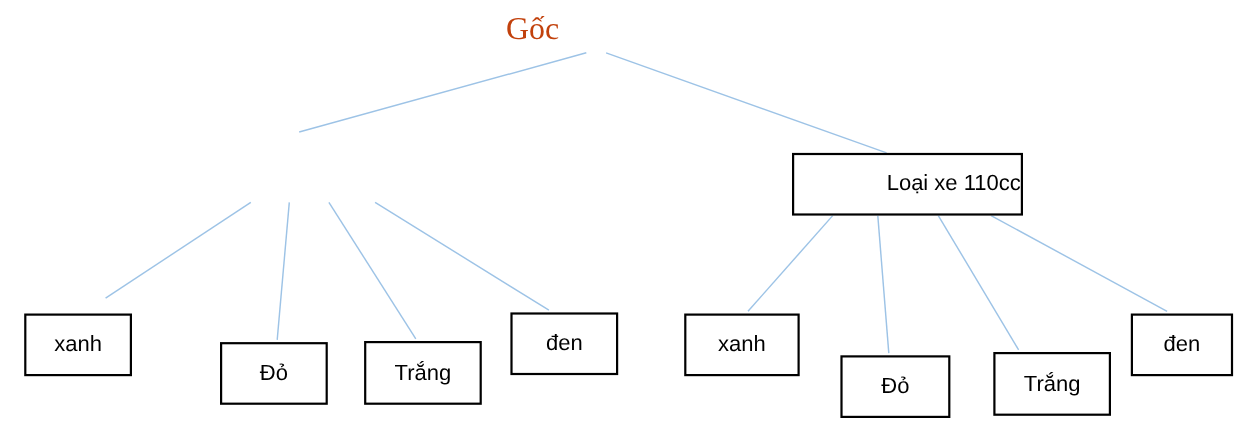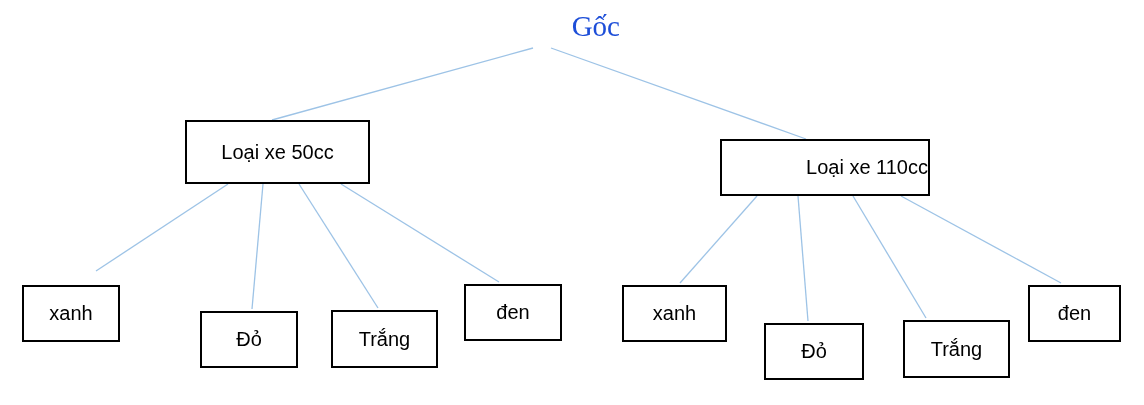--- a/index.html
+++ b/index.html
@@ -24,24 +24,24 @@
     pointer-events: none;
   }
   #connectors line {
     stroke-width: 1.3px;
   }
   .root-label {
     position: absolute;
     left: 460px;
     top: 10px;
     width: 160px;
-    text-align: right;
+    text-align: left;
     font-family: "Liberation Serif", serif;
     font-size: 29px;
-    color: #1d4ed8;
+    color: #c2410c;
   }
   .node-box {
     position: absolute;
     box-sizing: border-box;
     border: 2px solid #000000;
     background: #ffffff;
     display: flex;
     align-items: center;
     justify-content: center;
     font-size: 20px;
@@ -78,23 +78,20 @@
     <line x1="341" y1="184" x2="499" y2="282" stroke="#9dc3e6"></line>
 
     <line x1="757" y1="196" x2="680" y2="283" stroke="#9dc3e6"></line>
     <line x1="798" y1="196" x2="808" y2="321" stroke="#9dc3e6"></line>
     <line x1="853" y1="196" x2="926" y2="318" stroke="#9dc3e6"></line>
     <line x1="901" y1="196" x2="1061" y2="283" stroke="#9dc3e6"></line>
   </svg>
 
   <div class="root-label">Gốc</div>
 
-  <div class="node-box box-b0">
-    <span>Loại xe 50cc</span>
-  </div>
   <div class="node-box box-b1">
     <span>Loại xe 110cc</span>
   </div>
 
   <div class="node-box box-b0c0">
     <span>xanh</span>
   </div>
   <div class="node-box box-b0c1">
     <span>Đỏ</span>
   </div>

